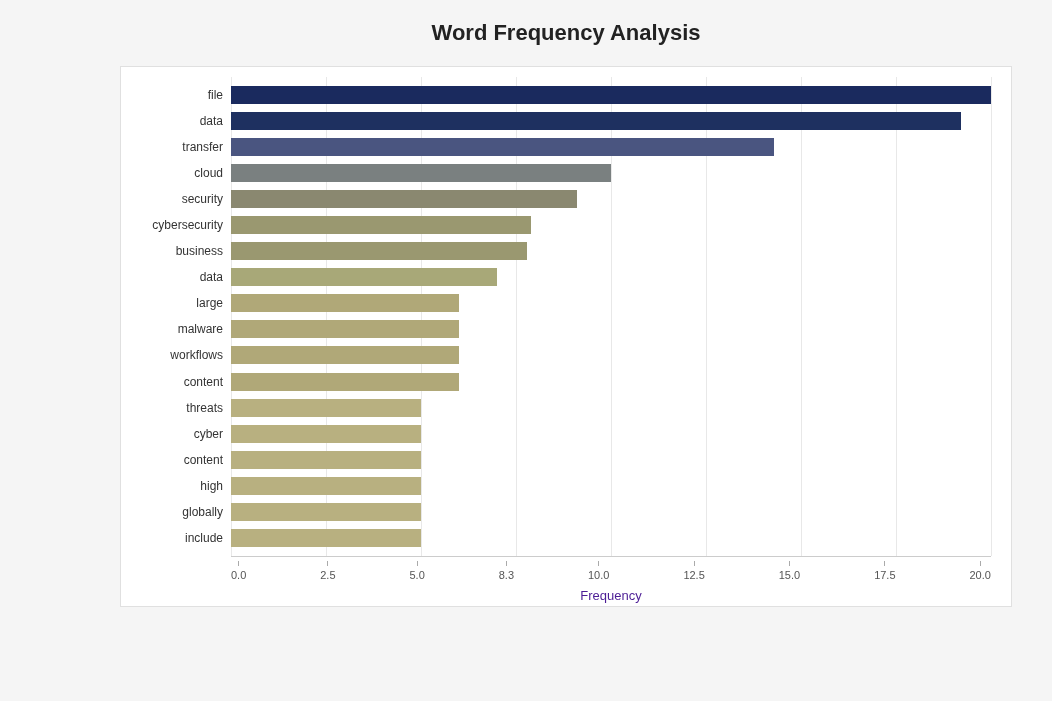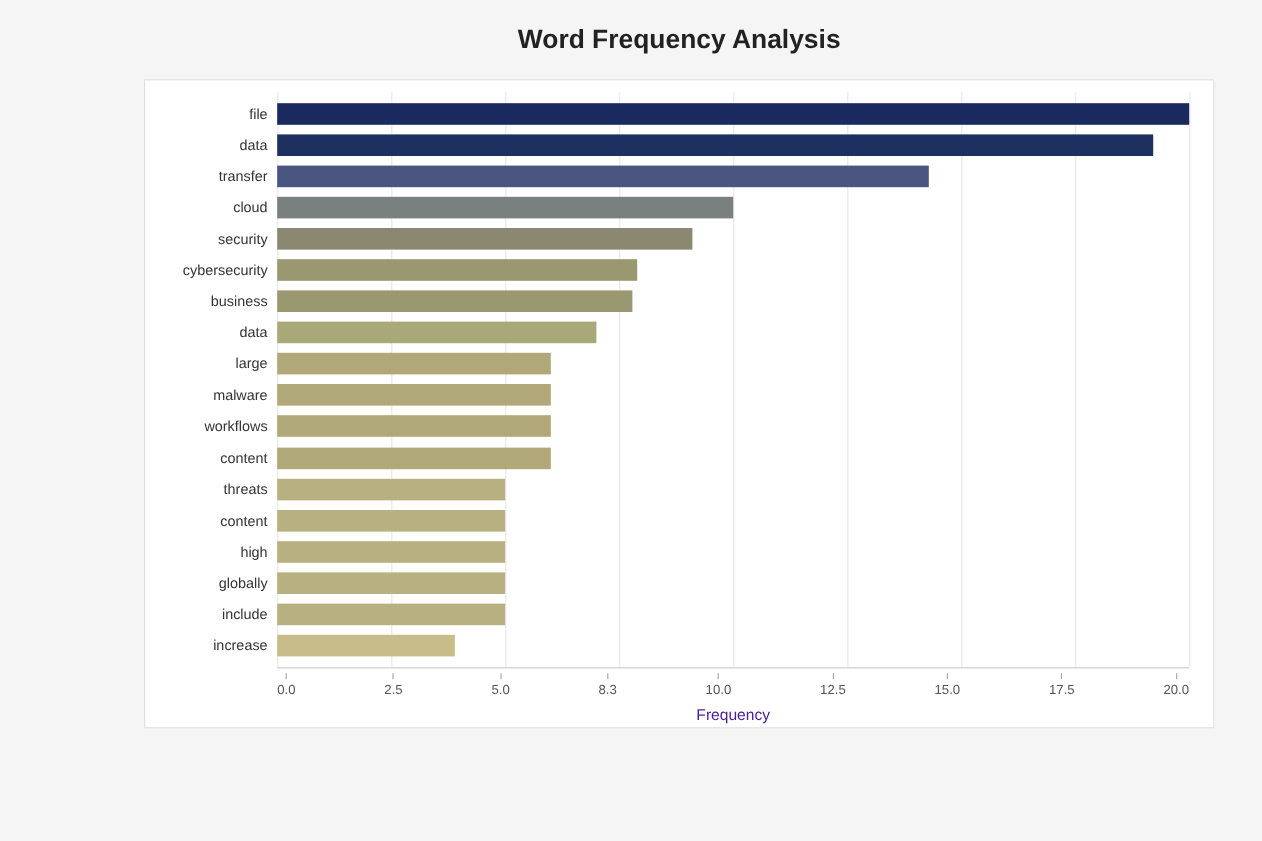--- a/index.html
+++ b/index.html
@@ -187,38 +187,38 @@
         </div>
         <div class="bar-row">
           <div class="bar-label">content</div>
           <div class="bar" style="width: 30%; background-color: rgb(176, 168, 120);"></div>
         </div>
         <div class="bar-row">
           <div class="bar-label">threats</div>
           <div class="bar" style="width: 25%; background-color: rgb(184, 176, 128);"></div>
         </div>
         <div class="bar-row">
+          <div class="bar-label">cyber</div>
+          <div class="bar" style="width: 25%; background-color: rgb(184, 176, 128);"></div>
+        </div>
+        <div class="bar-row">
           <div class="bar-label">content</div>
           <div class="bar" style="width: 25%; background-color: rgb(184, 176, 128);"></div>
         </div>
         <div class="bar-row">
           <div class="bar-label">high</div>
           <div class="bar" style="width: 25%; background-color: rgb(184, 176, 128);"></div>
         </div>
         <div class="bar-row">
           <div class="bar-label">globally</div>
           <div class="bar" style="width: 25%; background-color: rgb(184, 176, 128);"></div>
         </div>
         <div class="bar-row">
           <div class="bar-label">include</div>
           <div class="bar" style="width: 25%; background-color: rgb(184, 176, 128);"></div>
-        </div>
-        <div class="bar-row">
-          <div class="bar-label">increase</div>
-          <div class="bar" style="width: 19.5%; background-color: rgb(200, 188, 136);"></div>
         </div>
       </div>
     <div class="x-axis" id="x-axis">
       <div class="x-ticks" id="x-ticks">
           <div class="x-tick">0.0</div>
           <div class="x-tick">2.5</div>
           <div class="x-tick">5.0</div>
           <div class="x-tick">8.3</div>
           <div class="x-tick">10.0</div>
           <div class="x-tick">12.5</div>

